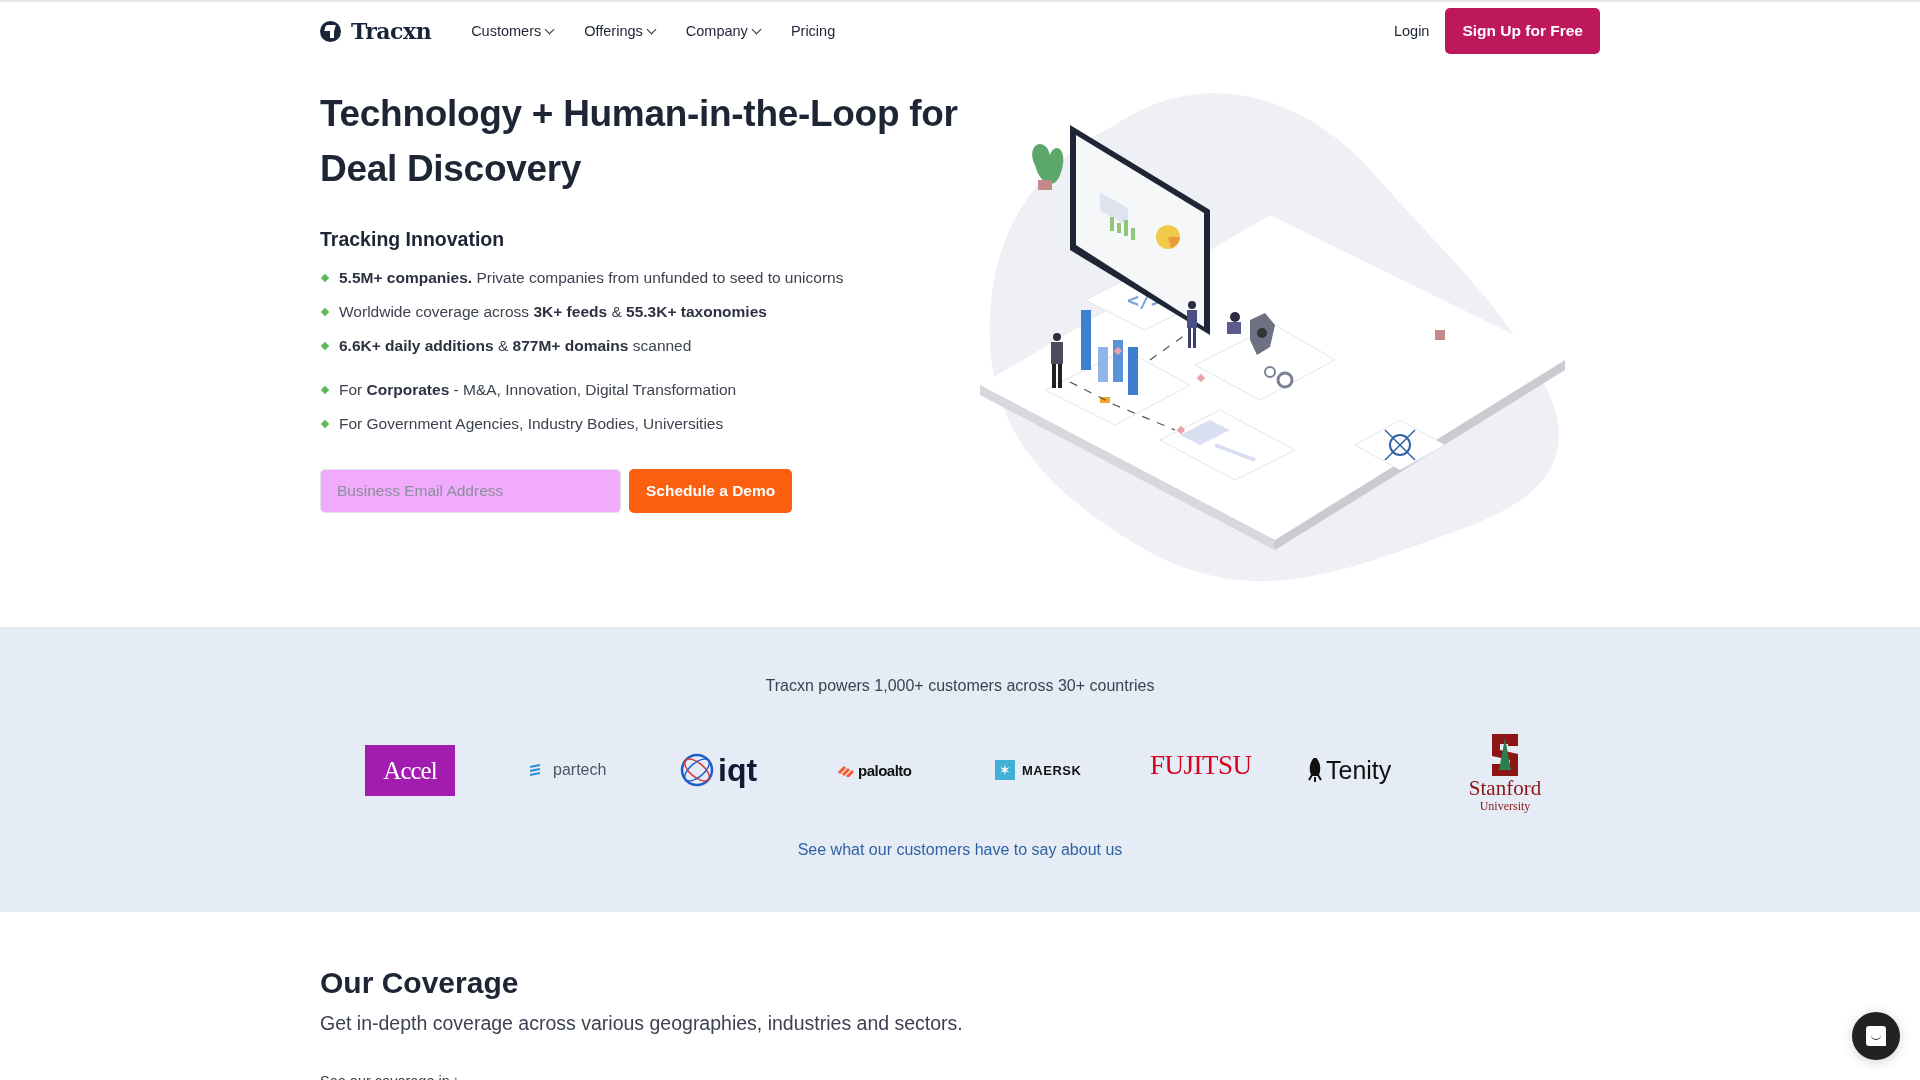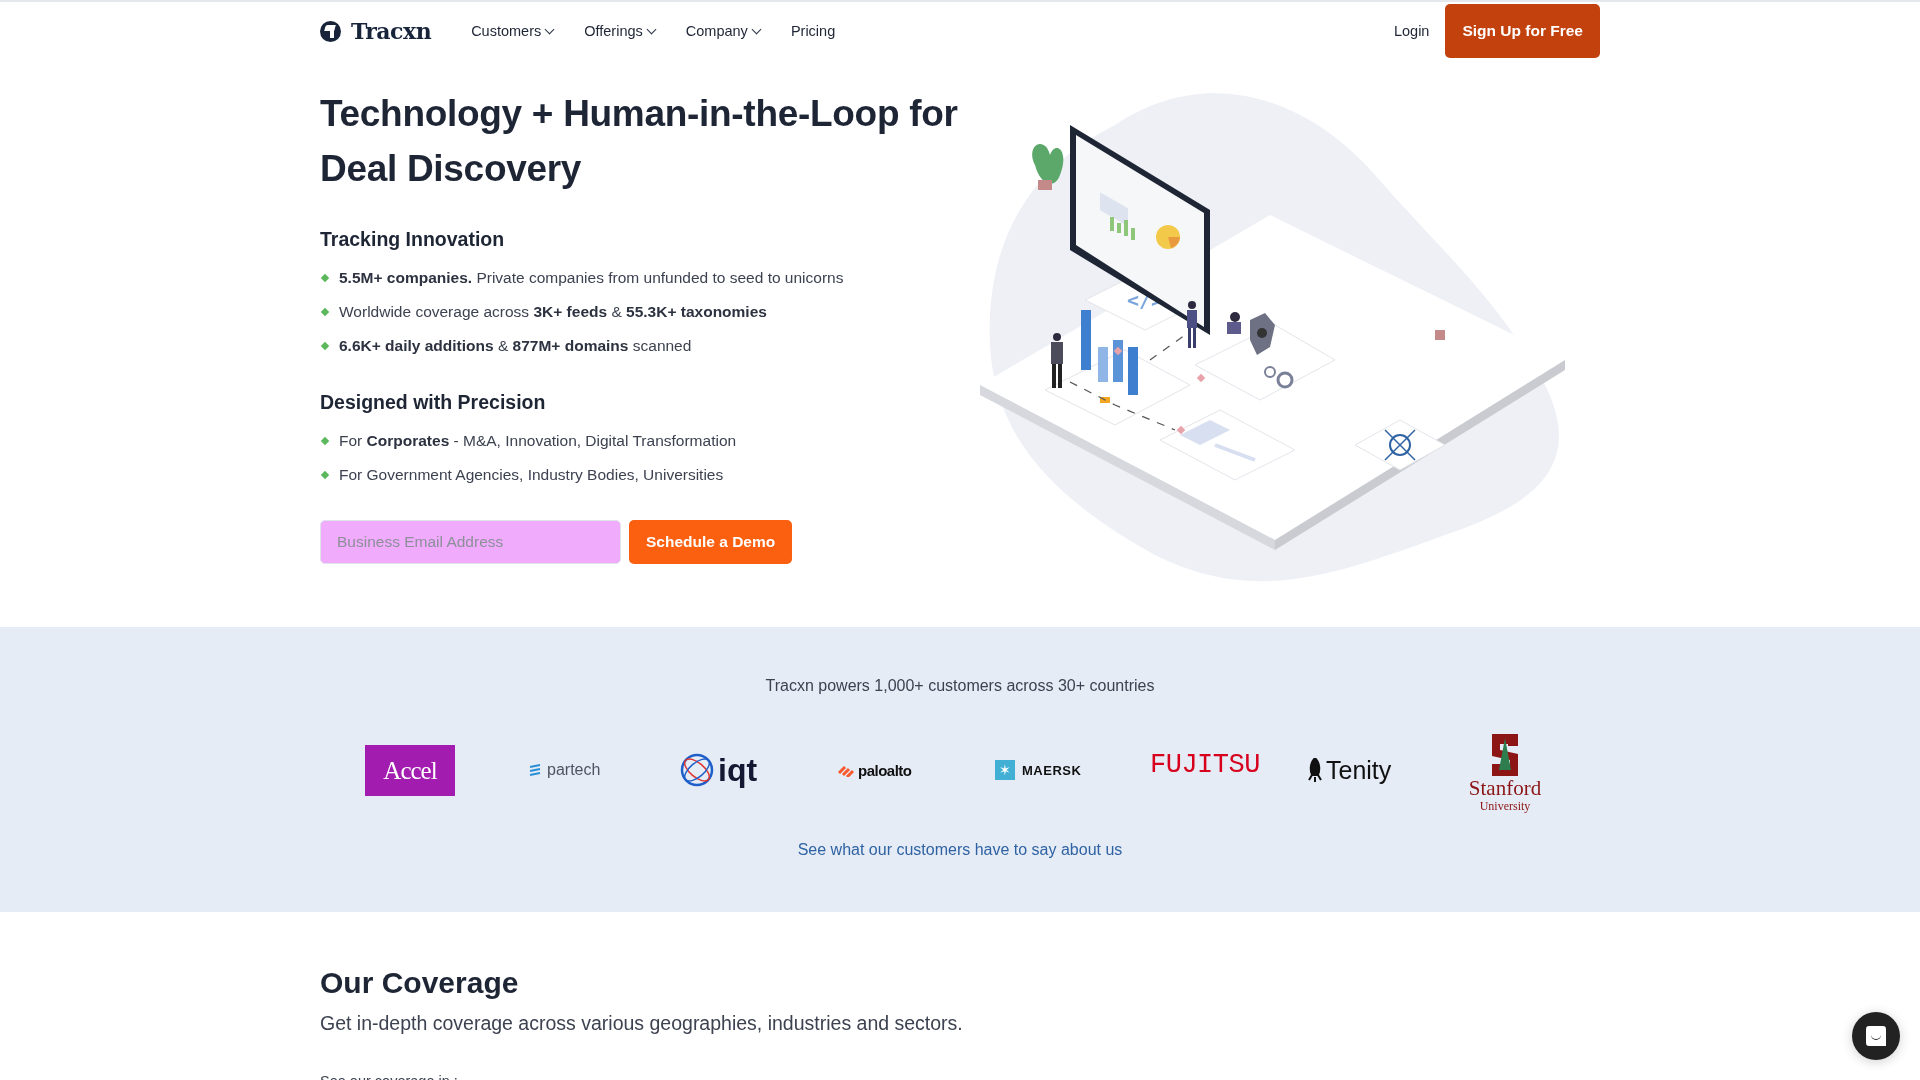--- a/index.html
+++ b/index.html
@@ -13,21 +13,21 @@
   .logo { display: flex; align-items: center; gap: 10px; cursor: pointer; }
   .logo-mark { width: 21px; height: 21px; border-radius: 50%; background: #17243a; position: relative; }
   .logo-mark::after { content: ""; position: absolute; left: 5px; top: 4px; width: 10px; height: 6px; background: #fff; border-radius: 2px 0 0 0; transform: skewX(-15deg); }
   .logo-mark::before { content: ""; position: absolute; left: 10px; top: 8px; width: 4px; height: 9px; background: #fff; }
   .logo-text { font-family: "DejaVu Serif", "Liberation Serif", serif; font-weight: bold; font-size: 22px; color: #17243a; letter-spacing: -0.5px; }
   .menu { display: flex; align-items: center; margin-left: 40px; gap: 0; }
   .menu-item { display: flex; align-items: center; font-size: 14.5px; color: #1e2535; margin-right: 31px; cursor: pointer; }
   .chev { width: 7px; height: 7px; border-right: 1.3px solid #2b3345; border-bottom: 1.3px solid #2b3345; transform: rotate(45deg); margin-left: 5px; margin-top: -4px; }
   .nav-right { margin-left: auto; display: flex; align-items: center; }
   .login { font-size: 14.5px; color: #1e2535; margin-right: 16px; cursor: pointer; }
-  .signup { background: #c2410c; color: #fff; font-weight: bold; font-size: 15.5px; height: 54px; padding: 0 17px; border: none; border-radius: 5px; display: flex; align-items: center; cursor: pointer; font-family: "Liberation Sans", sans-serif; }
+  .signup { background: #be185d; color: #fff; font-weight: bold; font-size: 15.5px; height: 46px; padding: 0 17px; border: none; border-radius: 5px; display: flex; align-items: center; cursor: pointer; font-family: "Liberation Sans", sans-serif; }
 
   
   .hero { position: absolute; left: 320px; top: 86px; width: 660px; }
   .hero h1 { font-size: 37px; line-height: 55px; font-weight: bold; color: #1e2535; letter-spacing: -0.3px; }
   .hero h2 { font-size: 19.5px; font-weight: bold; color: #1e2535; }
   .sec1 { margin-top: 32px; }
   .sec2 { margin-top: 28px; }
   ul.bullets { list-style: none; margin-top: 10px; }
   ul.bullets li { display: flex; align-items: center; font-size: 15.5px; color: #3c4250; height: 34px; }
   .diamond { width: 6px; height: 6px; background: #5cb85c; transform: rotate(45deg); margin-right: 11px; flex-shrink: 0; margin-left: 2px; }
@@ -42,25 +42,25 @@
   .illus { position: absolute; left: 975px; top: 85px; width: 610px; height: 500px; }
 
   
   .band { position: absolute; left: 0; top: 627px; width: 1920px; height: 285px; background: #e5ecf6; }
   .band-title { position: absolute; top: 50px; width: 1920px; text-align: center; font-size: 16px; color: #3c4250; }
   .logos { position: absolute; top: 95px; left: 320px; width: 1280px; height: 100px; }
   .cust-logo { position: absolute; display: flex; align-items: center; justify-content: center; cursor: pointer; }
   .band-link { position: absolute; top: 214px; width: 1920px; text-align: center; font-size: 16px; font-weight: normal; color: #2e62a3; cursor: pointer; }
 
   .accel { left: 45px; top: 23px; width: 90px; height: 51px; background: #a21caf; color: #fff; font-family: "Liberation Serif", serif; font-size: 25px; letter-spacing: -1px; }
-  .partech { left: 208px; top: 33px; height: 30px; font-size: 16px; color: #4d5563; gap: 5px; }
+  .partech { left: 208px; top: 33px; height: 30px; font-size: 16px; color: #4d5563; gap: 11px; }
   .iqt { left: 360px; top: 24px; height: 48px; gap: 4px; font-weight: bold; font-size: 32px; color: #141833; }
   .palo { left: 517px; top: 34px; height: 28px; font-weight: bold; font-size: 15px; color: #111; gap: 3px; letter-spacing: -0.5px; }
   .maersk { left: 675px; top: 34px; height: 28px; gap: 7px; font-weight: bold; font-size: 13px; color: #111; letter-spacing: 0.5px; }
-  .fujitsu { left: 830px; top: 18px; height: 50px; font-family: Liberation Mono, monospace; font-size: 27px; color: #d7001d; letter-spacing: -0.5px; }
+  .fujitsu { left: 830px; top: 18px; height: 50px; font-family: Liberation Serif, serif; font-size: 27px; color: #d7001d; letter-spacing: -0.5px; }
   .tenity { left: 987px; top: 30px; height: 36px; gap: 3px; font-size: 25px; color: #111; }
   .stanford { left: 1140px; top: 0; width: 90px; height: 100px; flex-direction: column; color: #8c1515; font-family: "Liberation Serif", serif; }
 
   
   .coverage { position: absolute; left: 320px; top: 966px; }
   .coverage h2 { font-size: 30px; font-weight: bold; color: #1e2535; }
   .coverage p.sub { margin-top: 12px; font-size: 19.5px; color: #3c4250; }
   .coverage p.see { margin-top: 38px; font-size: 14.5px; color: #3c4250; }
 
   .chat { position: absolute; left: 1852px; top: 1012px; width: 48px; height: 48px; border-radius: 50%; background: #222; box-shadow: 0 2px 12px rgba(0,0,0,0.18); display: flex; align-items: center; justify-content: center; cursor: pointer; }
@@ -112,21 +112,20 @@
     <li>
       <span class="diamond"></span>
       <span><span>Worldwide coverage across </span><b>3K+ feeds</b><span> &amp; </span><b>55.3K+ taxonomies</b></span>
     </li>
     <li>
       <span class="diamond"></span>
       <span><b>6.6K+ daily additions</b><span> &amp; </span><b>877M+ domains</b><span> scanned</span></span>
     </li>
   </ul>
 
-  <h2 class="sec2">Designed with Precision</h2>
   <ul class="bullets">
     <li>
       <span class="diamond"></span>
       <span><span>For </span><b>Corporates</b><span> - M&amp;A, Innovation, Digital Transformation</span></span>
     </li>
     <li>
       <span class="diamond"></span>
       <span>For Government Agencies, Industry Bodies, Universities</span>
     </li>
   </ul>

